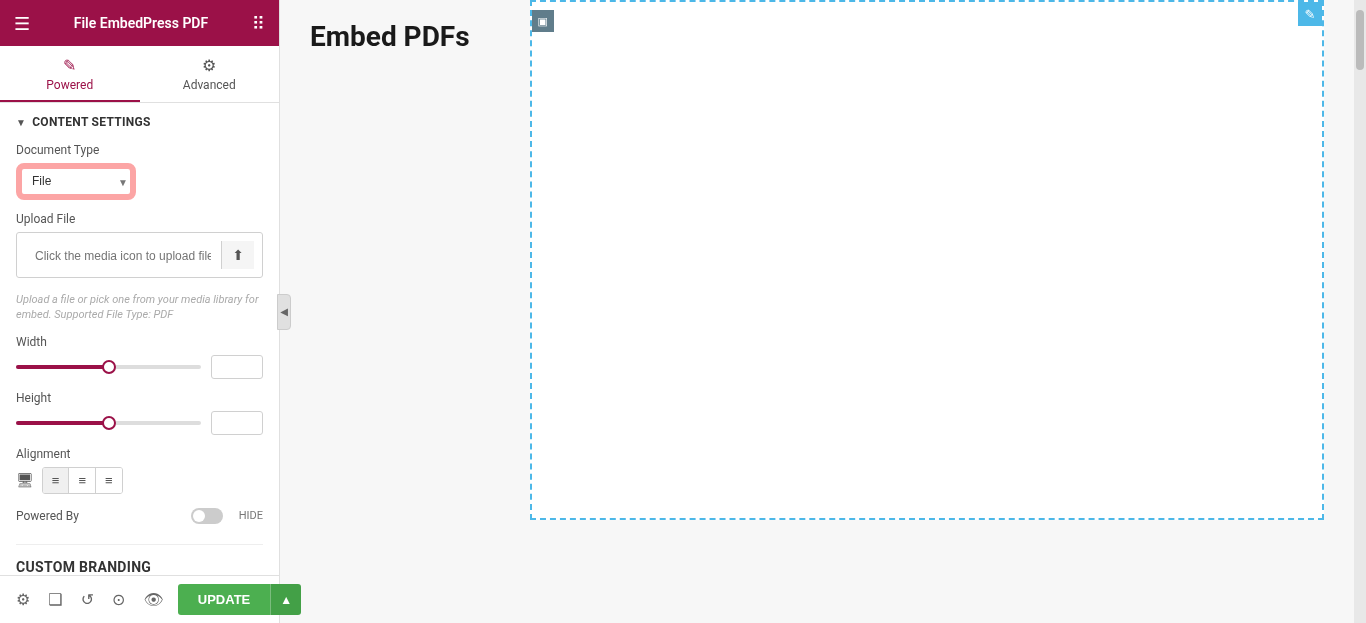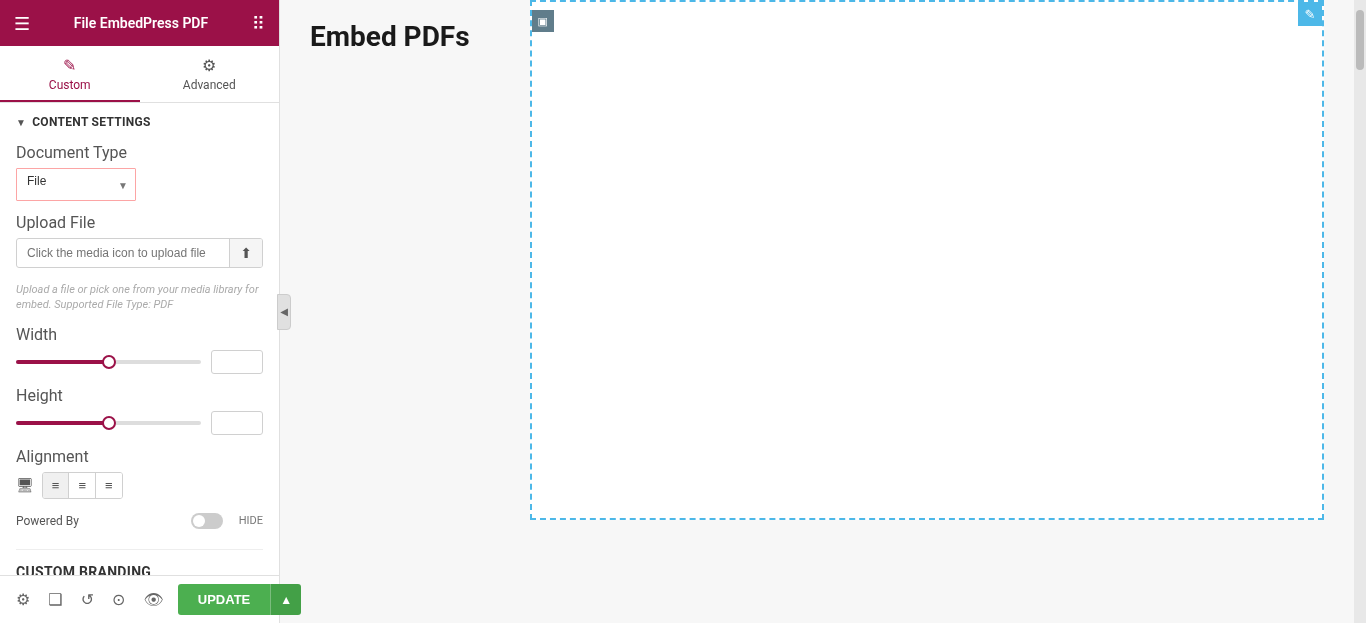--- a/index.html
+++ b/index.html
@@ -86,40 +86,40 @@
       text-transform: uppercase;
       letter-spacing: 0.3px;
     }
 
     .section-header .arrow {
       font-size: 10px;
       color: #555;
     }
 
     .field-label {
-      font-size: 16px;
+      font-size: 12px;
       color: #555;
       margin-bottom: 6px;
       margin-top: 12px;
     }
 
     .field-label:first-child { margin-top: 0; }
 
     .dropdown-wrapper {
       position: relative;
       display: inline-block;
       width: 120px;
     }
 
     .dropdown-select {
       appearance: none;
       -webkit-appearance: none;
-      border: 1px solid #fca5a5;
-      border-radius: 1px;
-      padding: 5px 28px 12px 10px;
+      border: 6px solid #fca5a5;
+      border-radius: 8px;
+      padding: 5px 28px 6px 10px;
       font-size: 12px;
       color: #333;
       background: #fff;
       width: 100%;
       cursor: pointer;
       outline: none;
     }
 
     .dropdown-arrow {
       position: absolute;
@@ -128,22 +128,22 @@
       transform: translateY(-50%);
       pointer-events: none;
       color: #777;
       font-size: 10px;
     }
 
     .upload-area {
       border: 1px solid #d0d0d0;
       border-radius: 3px;
       display: flex;
-      align-items: center;
-      padding: 0;
+      align-items: flex-end;
+      padding: 8px;
       overflow: hidden;
     }
 
     .upload-input {
       flex: 1;
       border: none;
       outline: none;
       padding: 6px 10px;
       font-size: 12px;
       color: #aaa;
@@ -467,21 +467,21 @@
 
   <div class="sidebar-header">
     <span class="hamburger-icon">☰</span>
     <span class="sidebar-header-title">File EmbedPress PDF</span>
     <span class="grid-icon">⠿</span>
   </div>
 
   <div class="sidebar-tabs">
     <div class="sidebar-tab active">
       <span class="sidebar-tab-icon">✎</span>
-      <span>Custom</span>
+      <span>Powered</span>
     </div>
     <div class="sidebar-tab">
       <span class="sidebar-tab-icon">⚙</span>
       <span>Advanced</span>
     </div>
   </div>
 
   <div class="sidebar-content">
     
     <div class="section-header">

